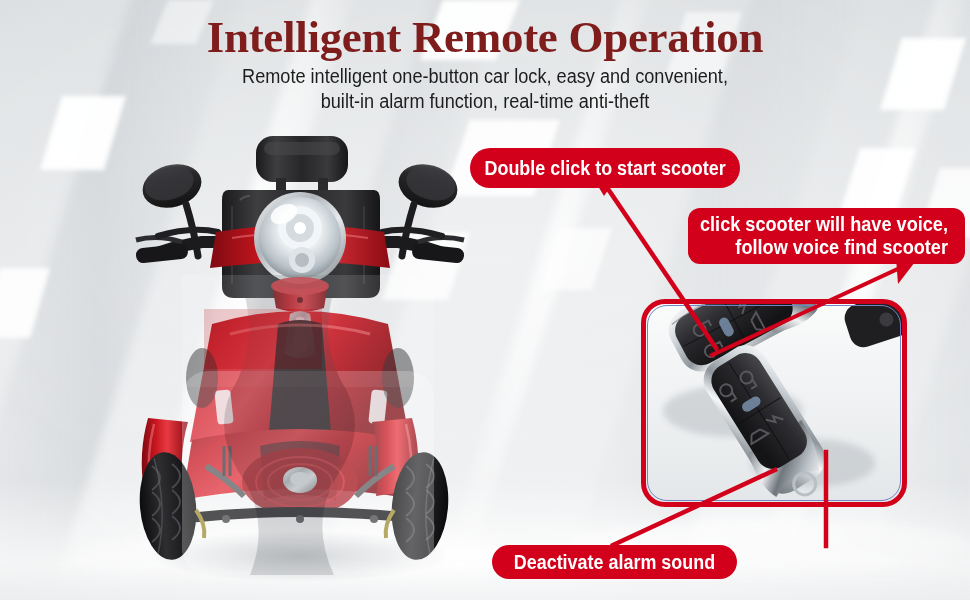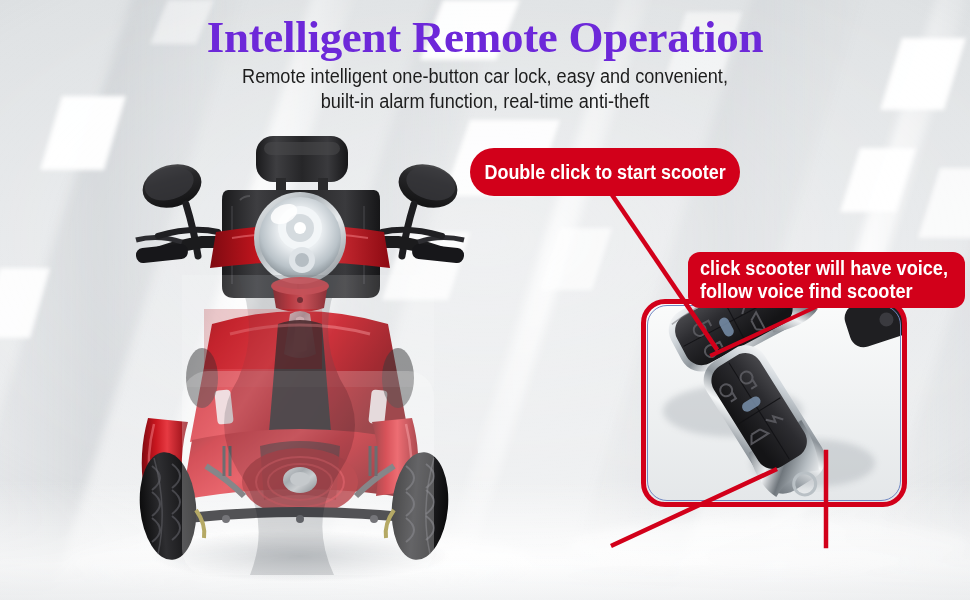--- a/index.html
+++ b/index.html
@@ -16,21 +16,21 @@
      background:linear-gradient(180deg,#dfe2e4 0%,#e8eaec 45%,#f2f3f4 100%);}
   .floor{position:absolute;left:0;right:0;bottom:0;height:120px;
      background:linear-gradient(180deg,rgba(255,255,255,0) 0%,rgba(255,255,255,.85) 70%,#f4f5f6 100%);}
   .vignette{position:absolute;inset:0;
      background:radial-gradient(115% 95% at 50% 40%,rgba(255,255,255,.35) 0%,rgba(255,255,255,0) 55%,rgba(150,156,162,.20) 100%);}
 
   
   .title{
     position:absolute;left:0;right:0;top:14px;text-align:center;
     font-family:"Liberation Serif", serif;
-    font-weight:700;font-size:45px;line-height:1.05;color:#6d28d9;
+    font-weight:700;font-size:45px;line-height:1.05;color:#7f1d1d;
     letter-spacing:-0.3px;
   }
   .subtitle{
     position:absolute;left:0;right:0;top:64px;text-align:center;
     font-family:"Liberation Sans", sans-serif;
     font-size:19.5px;line-height:1.28;color:#1d1d1d;
     transform:scaleX(.93);transform-origin:50% 0;
   }
   .subtitle span{display:block;}
 
@@ -58,23 +58,23 @@
     font-family:"Liberation Sans", sans-serif;
     font-weight:700;line-height:1.16;
     display:flex;align-items:center;justify-content:center;
     text-align:center;white-space:nowrap;
     transform-origin:50% 50%;
   }
   .pill i{font-style:normal;display:block;transform:scaleX(.92);transform-origin:50% 50%;}
   .pill-round{border-radius:999px;}
   .pill-box{border-radius:12px;}
 
-  #c1{left:470px;top:148px;width:270px;height:48px;font-size:19.5px;}
+  #c1{left:470px;top:148px;width:270px;height:40px;font-size:19.5px;}
   #c2{left:688px;top:208px;width:277px;height:56px;font-size:19.5px;
-      justify-content:flex-start;padding-left:12px;box-sizing:border-box;text-align:left;margin-top:44px;}
+      justify-content:flex-start;padding-left:12px;box-sizing:border-box;text-align:right;}
   #c2 .lines{display:block;}
   #c2 .lines em{font-style:normal;display:block;white-space:nowrap;
       transform:scaleX(.93);transform-origin:0 50%;}
   #c3{left:492px;top:545px;width:245px;height:34px;font-size:19.5px;}
   #c4{left:777px;top:546px;width:175px;height:33px;font-size:19.5px;}
 </style>
 </head>
 <body>
 
 <div id="stage">
@@ -434,15 +434,18 @@
     <i>Double click to start scooter</i>
   </div>
 
   <div class="pill pill-box" id="c2">
     <span class="lines">
       <em>click scooter will have voice,</em>
       <em>follow voice find scooter</em>
     </span>
   </div>
 
+  <div class="pill pill-round" id="c3">
+    <i>Deactivate alarm sound</i>
+  </div>
 
 
 </div>
 
 </body></html>

